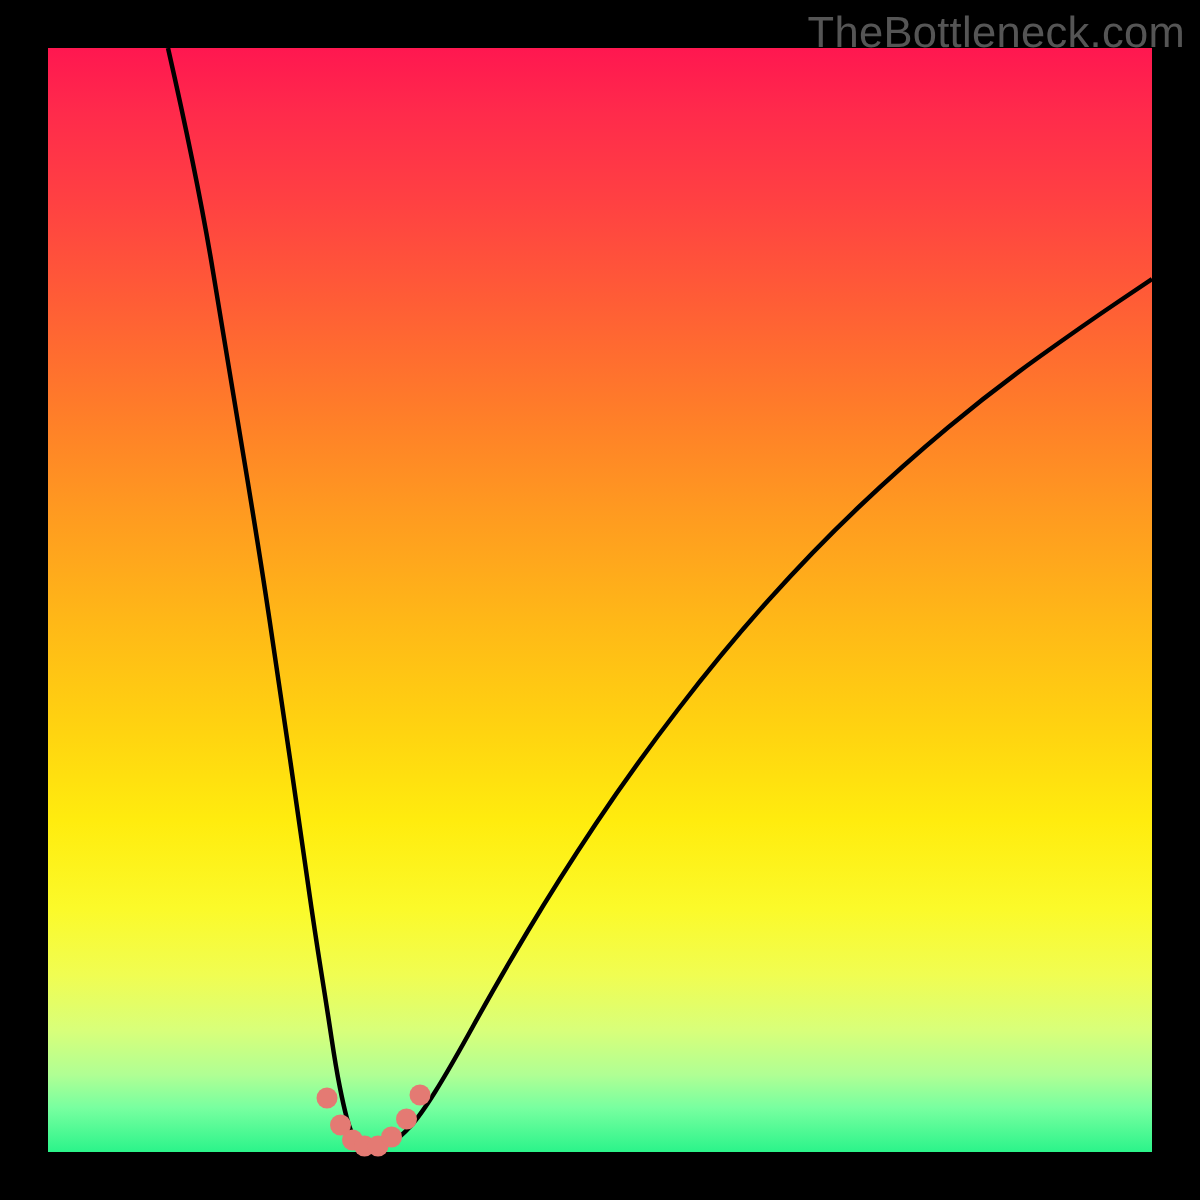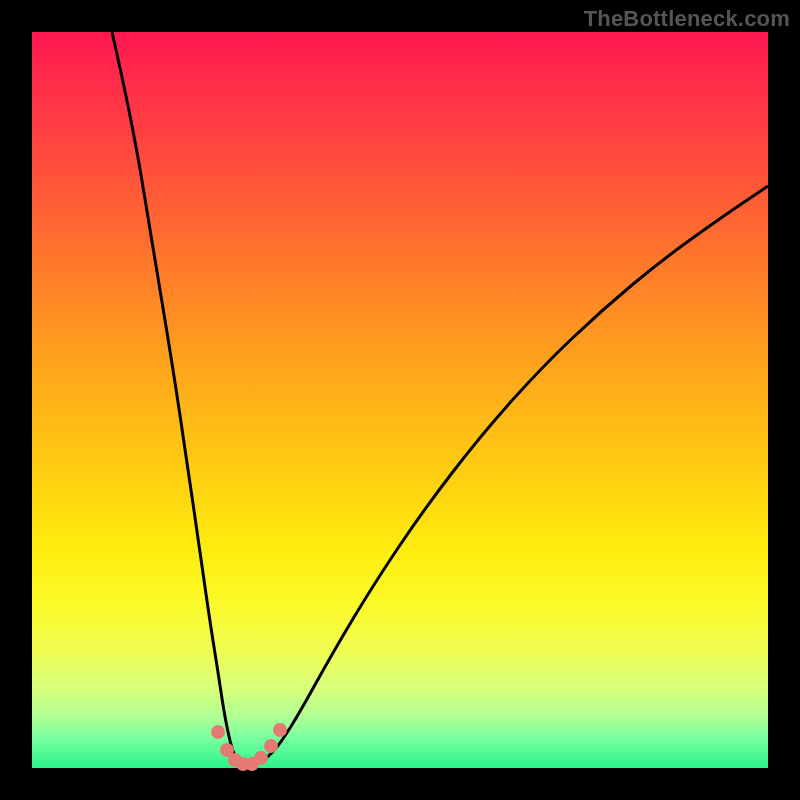--- a/index.html
+++ b/index.html
@@ -9,22 +9,22 @@
     background: #000;
     position: relative;
     font-family: Arial, Helvetica, sans-serif;
     overflow: hidden;
   }
   .watermark {
     position: absolute;
     top: 6px;
     right: 10px;
     color: #555;
-    font-size: 22px;
-    font-weight: 700;
+    font-size: 29px;
+    font-weight: 400;
     letter-spacing: 0.2px;
     z-index: 10;
   }
   .plot {
     position: absolute;
     left: 32px;
     top: 32px;
     width: 736px;
     height: 736px;
   }

